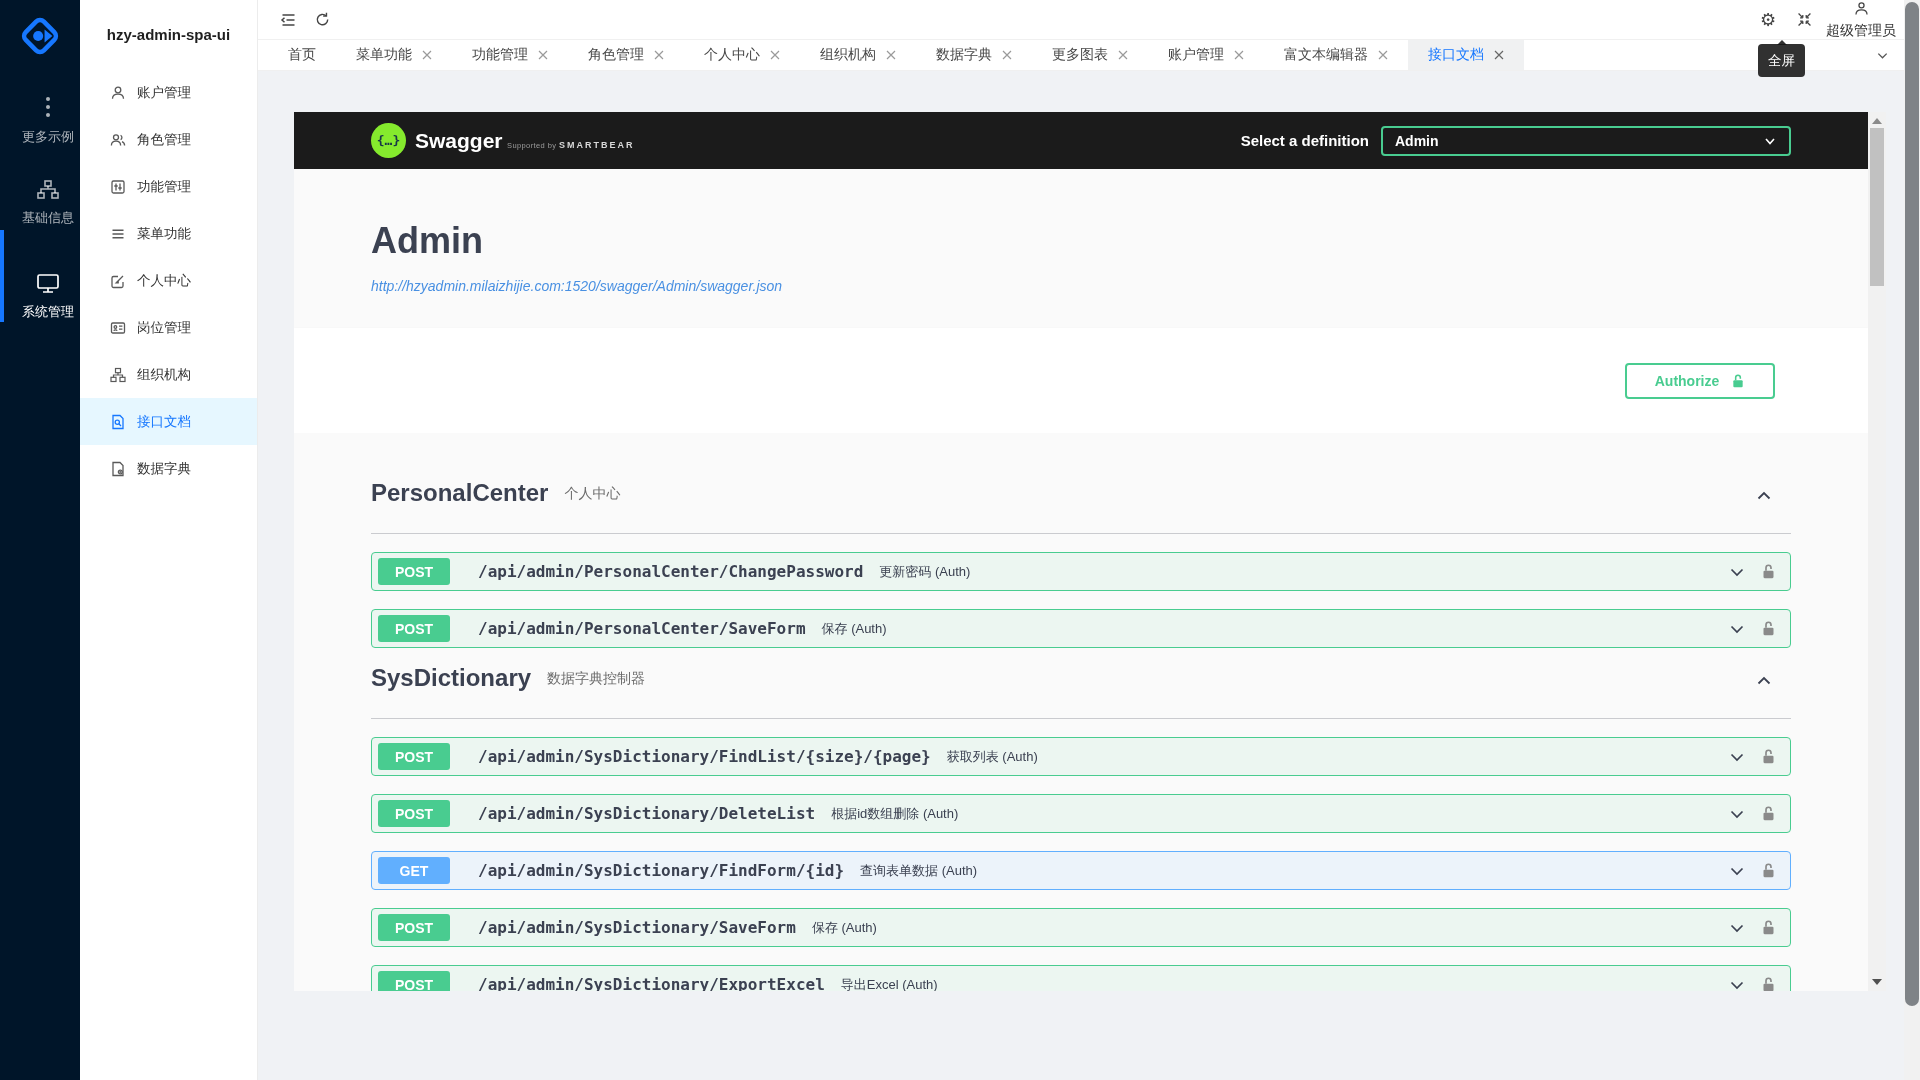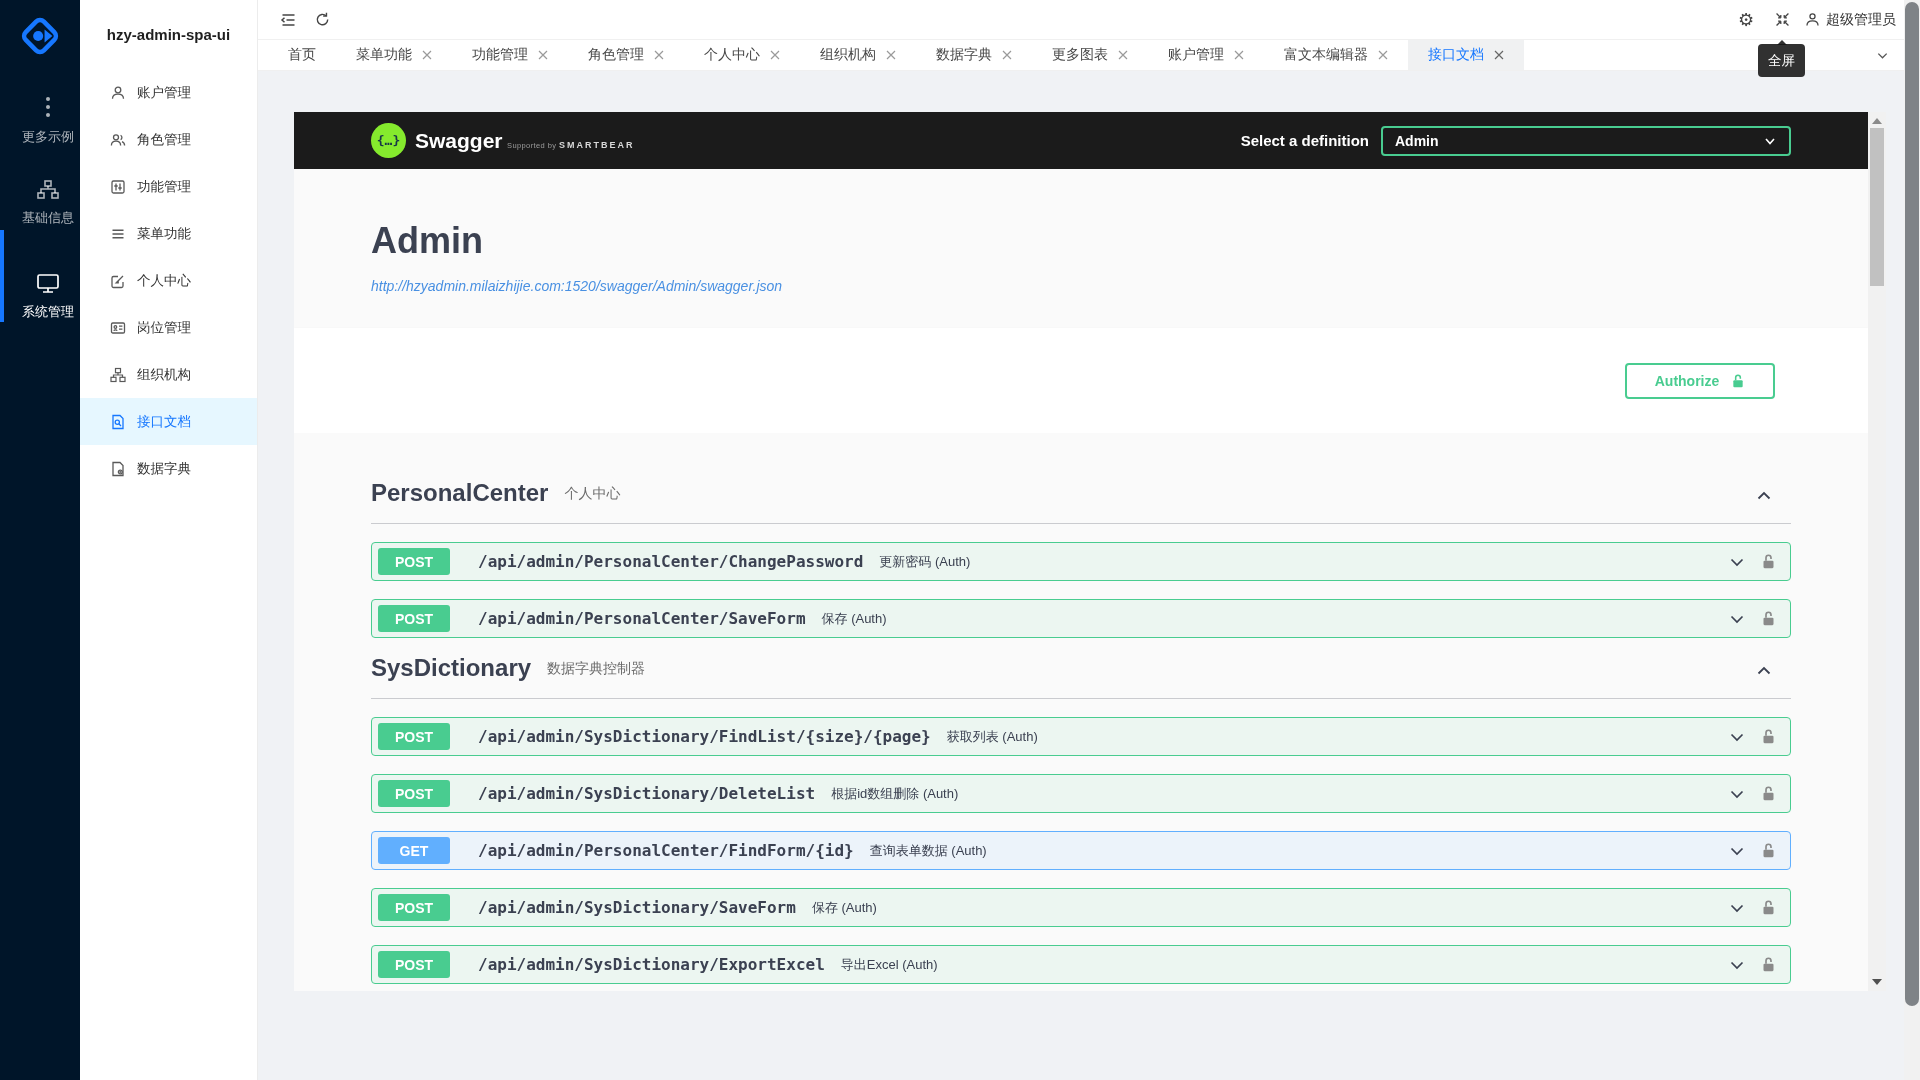--- a/index.html
+++ b/index.html
@@ -29,21 +29,21 @@
 
   
   .main { position:absolute; left:258px; top:0; right:16px; bottom:0; }
   .topbar { height:40px; background:#fff; border-bottom:1px solid #f0f0f0;
             display:flex; align-items:center; padding:0 8px 0 16px; }
   .tb-icon { width:28px; height:28px; display:flex; align-items:center; justify-content:center;
              cursor:pointer; color:#454545; }
   .tb-left { display:flex; align-items:center; gap:6px; }
   .tb-right { margin-left:auto; display:flex; align-items:center; gap:8px; }
   .gear-glyph { font-size:18px; line-height:1; color:#454545; }
-  .tb-user { display:flex; align-items:center; gap:5px; cursor:pointer; }
+  .tb-user { display:flex; align-items:center; gap:5px; cursor:pointer;flex-direction:column; }
   .tb-username { font-size:14px; color:#333; }
 
   
   .tabbar { position:relative; height:31px; background:#fff; border-bottom:1px solid #f0f0f0;
             display:flex; align-items:stretch; padding-left:10px; }
   .tab { display:flex; align-items:center; gap:10px; padding:0 20px; font-size:14px; color:#474747; cursor:pointer; }
   .tab-x { cursor:pointer; }
   .tab-x svg { stroke:#9a9a9a; }
   .tab.active { background:#f0f1f2; color:#1677ff; }
   .tab.active .tab-x svg { stroke:#666; }
@@ -90,21 +90,21 @@
   .sw-url { margin-top:17px; font-size:14px; color:#4990e2; text-decoration:none; display:inline-block;font-style:italic; }
 
   .sw-scheme { height:105px; background:#fff; box-shadow:0 1px 2px 0 rgba(0,0,0,.15); }
   .sw-scheme .sw-wrap { height:105px; display:flex; align-items:center; justify-content:flex-end; }
   .authorize-btn { display:flex; align-items:center; justify-content:center; gap:12px;
                    width:150px; height:36px; margin-right:16px; background:transparent;
                    border:2px solid #49cc90; border-radius:4px; color:#49cc90;
                    font-weight:700; font-size:14px; cursor:pointer; }
 
   .sw-ops { height:558px; overflow:hidden; background:#fafafa; }
-  .op-tag { display:flex; align-items:flex-end; margin-top:16px; padding-bottom:16px;
+  .op-tag { display:flex; align-items:flex-end; margin-top:16px; padding-bottom:26px;
             border-bottom:1px solid rgba(59,65,81,.25); }
   .op-tag.first { margin-top:46px; }
   .op-tag-name { font-size:24px; font-weight:700; color:#3b4151; line-height:28px; }
   .op-tag-desc { font-size:14px; color:#6b6b6b; margin-left:16px; padding-bottom:4px; }
   .op-tag-toggle { margin-left:auto; margin-right:18px; cursor:pointer; padding-bottom:2px; }
 
   .op-row { display:flex; align-items:center; height:39px; margin-top:18px;
             border-radius:4px; border:1px solid; padding:0 14px 0 6px; cursor:pointer; }
   .op-row.post { background:rgba(73,204,144,.08); border-color:#49cc90; }
   .op-row.get  { background:rgba(97,175,254,.09); border-color:#61affe; }
@@ -529,21 +529,21 @@
                   </svg>
                 <svg width="15" height="17" viewBox="0 0 18 20" fill="#8a8a8a">
                     <path d="M5 9 V5.5 a4 4 0 0 1 8 0 V7 h-2 V5.5 a2 2 0 0 0 -4 0 V9 z"></path>
                     <rect x="3" y="9" width="12" height="9" rx="1.4"></rect>
                   </svg>
               </span>
             </div>
 
             <div class="op-row get">
               <span class="op-method">GET</span>
-              <span class="op-path">/api/admin/PersonalCenter/FindForm/{id}</span>
+              <span class="op-path">/api/admin/SysDictionary/FindForm/{id}</span>
               <span class="op-desc">查询表单数据 (Auth)</span>
               <span class="op-right">
                 <svg width="16" height="16" viewBox="0 0 16 16" fill="none" stroke="#3b4151" stroke-width="1.7">
                     <path d="M2.5 5.5 L8 11 l5.5-5.5"></path>
                   </svg>
                 <svg width="15" height="17" viewBox="0 0 18 20" fill="#8a8a8a">
                     <path d="M5 9 V5.5 a4 4 0 0 1 8 0 V7 h-2 V5.5 a2 2 0 0 0 -4 0 V9 z"></path>
                     <rect x="3" y="9" width="12" height="9" rx="1.4"></rect>
                   </svg>
               </span>

